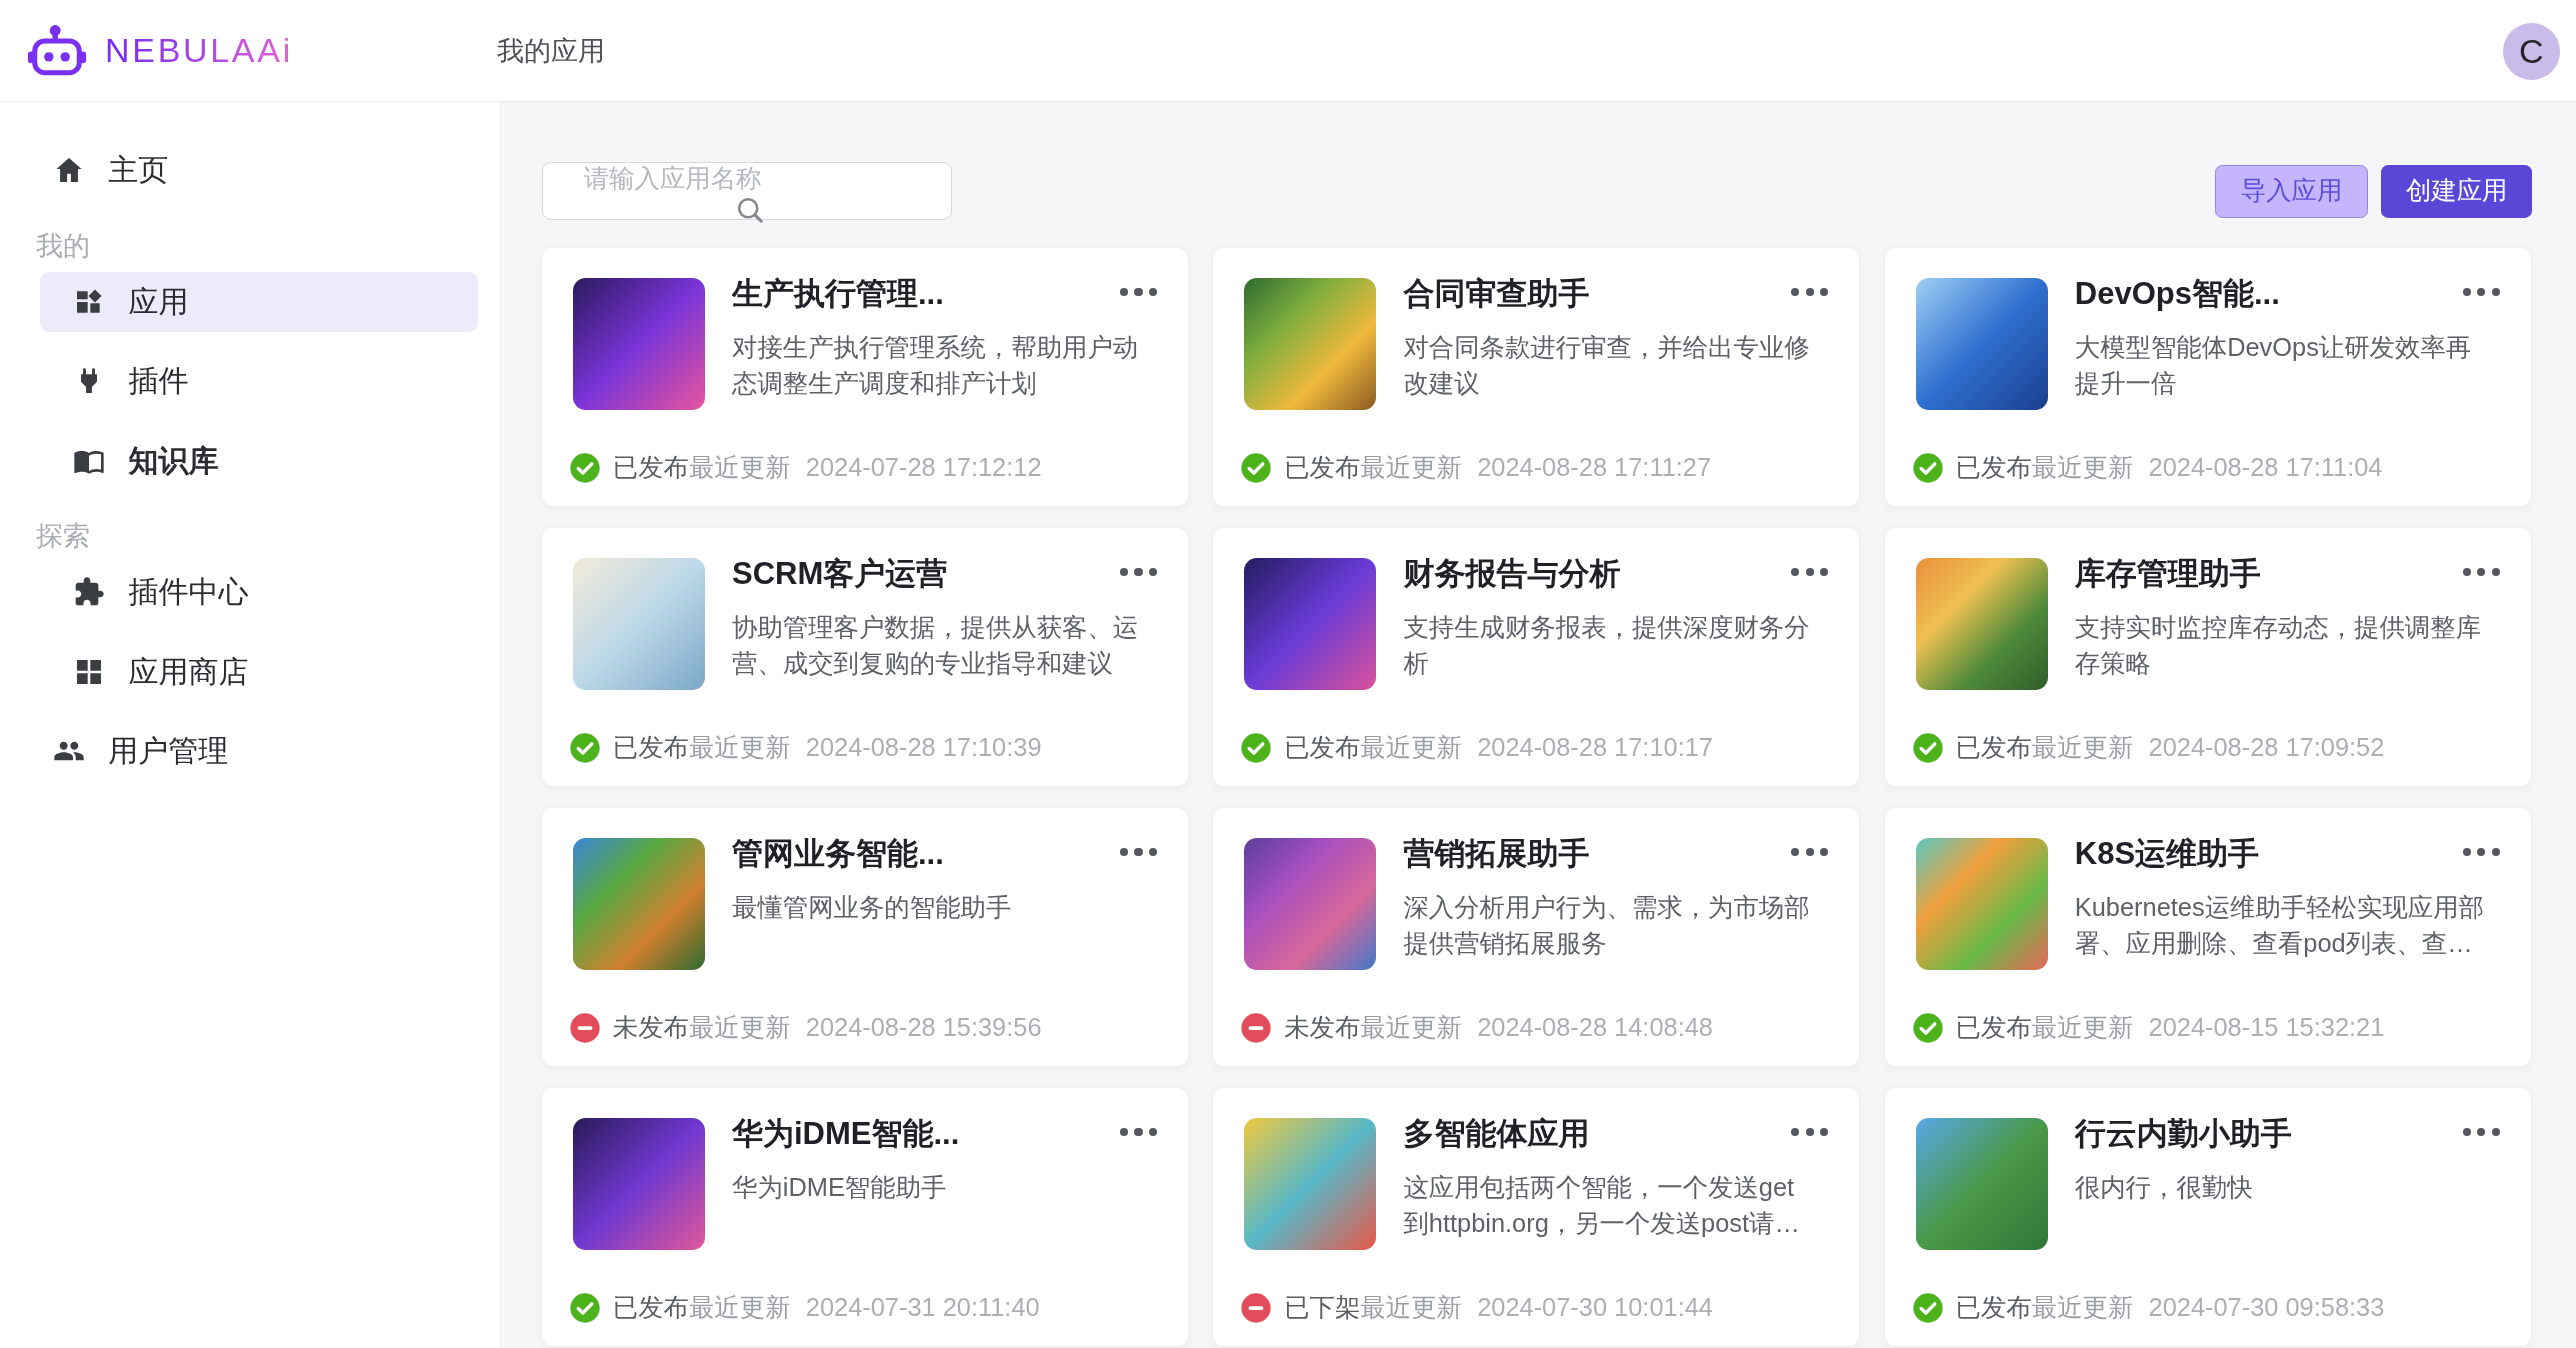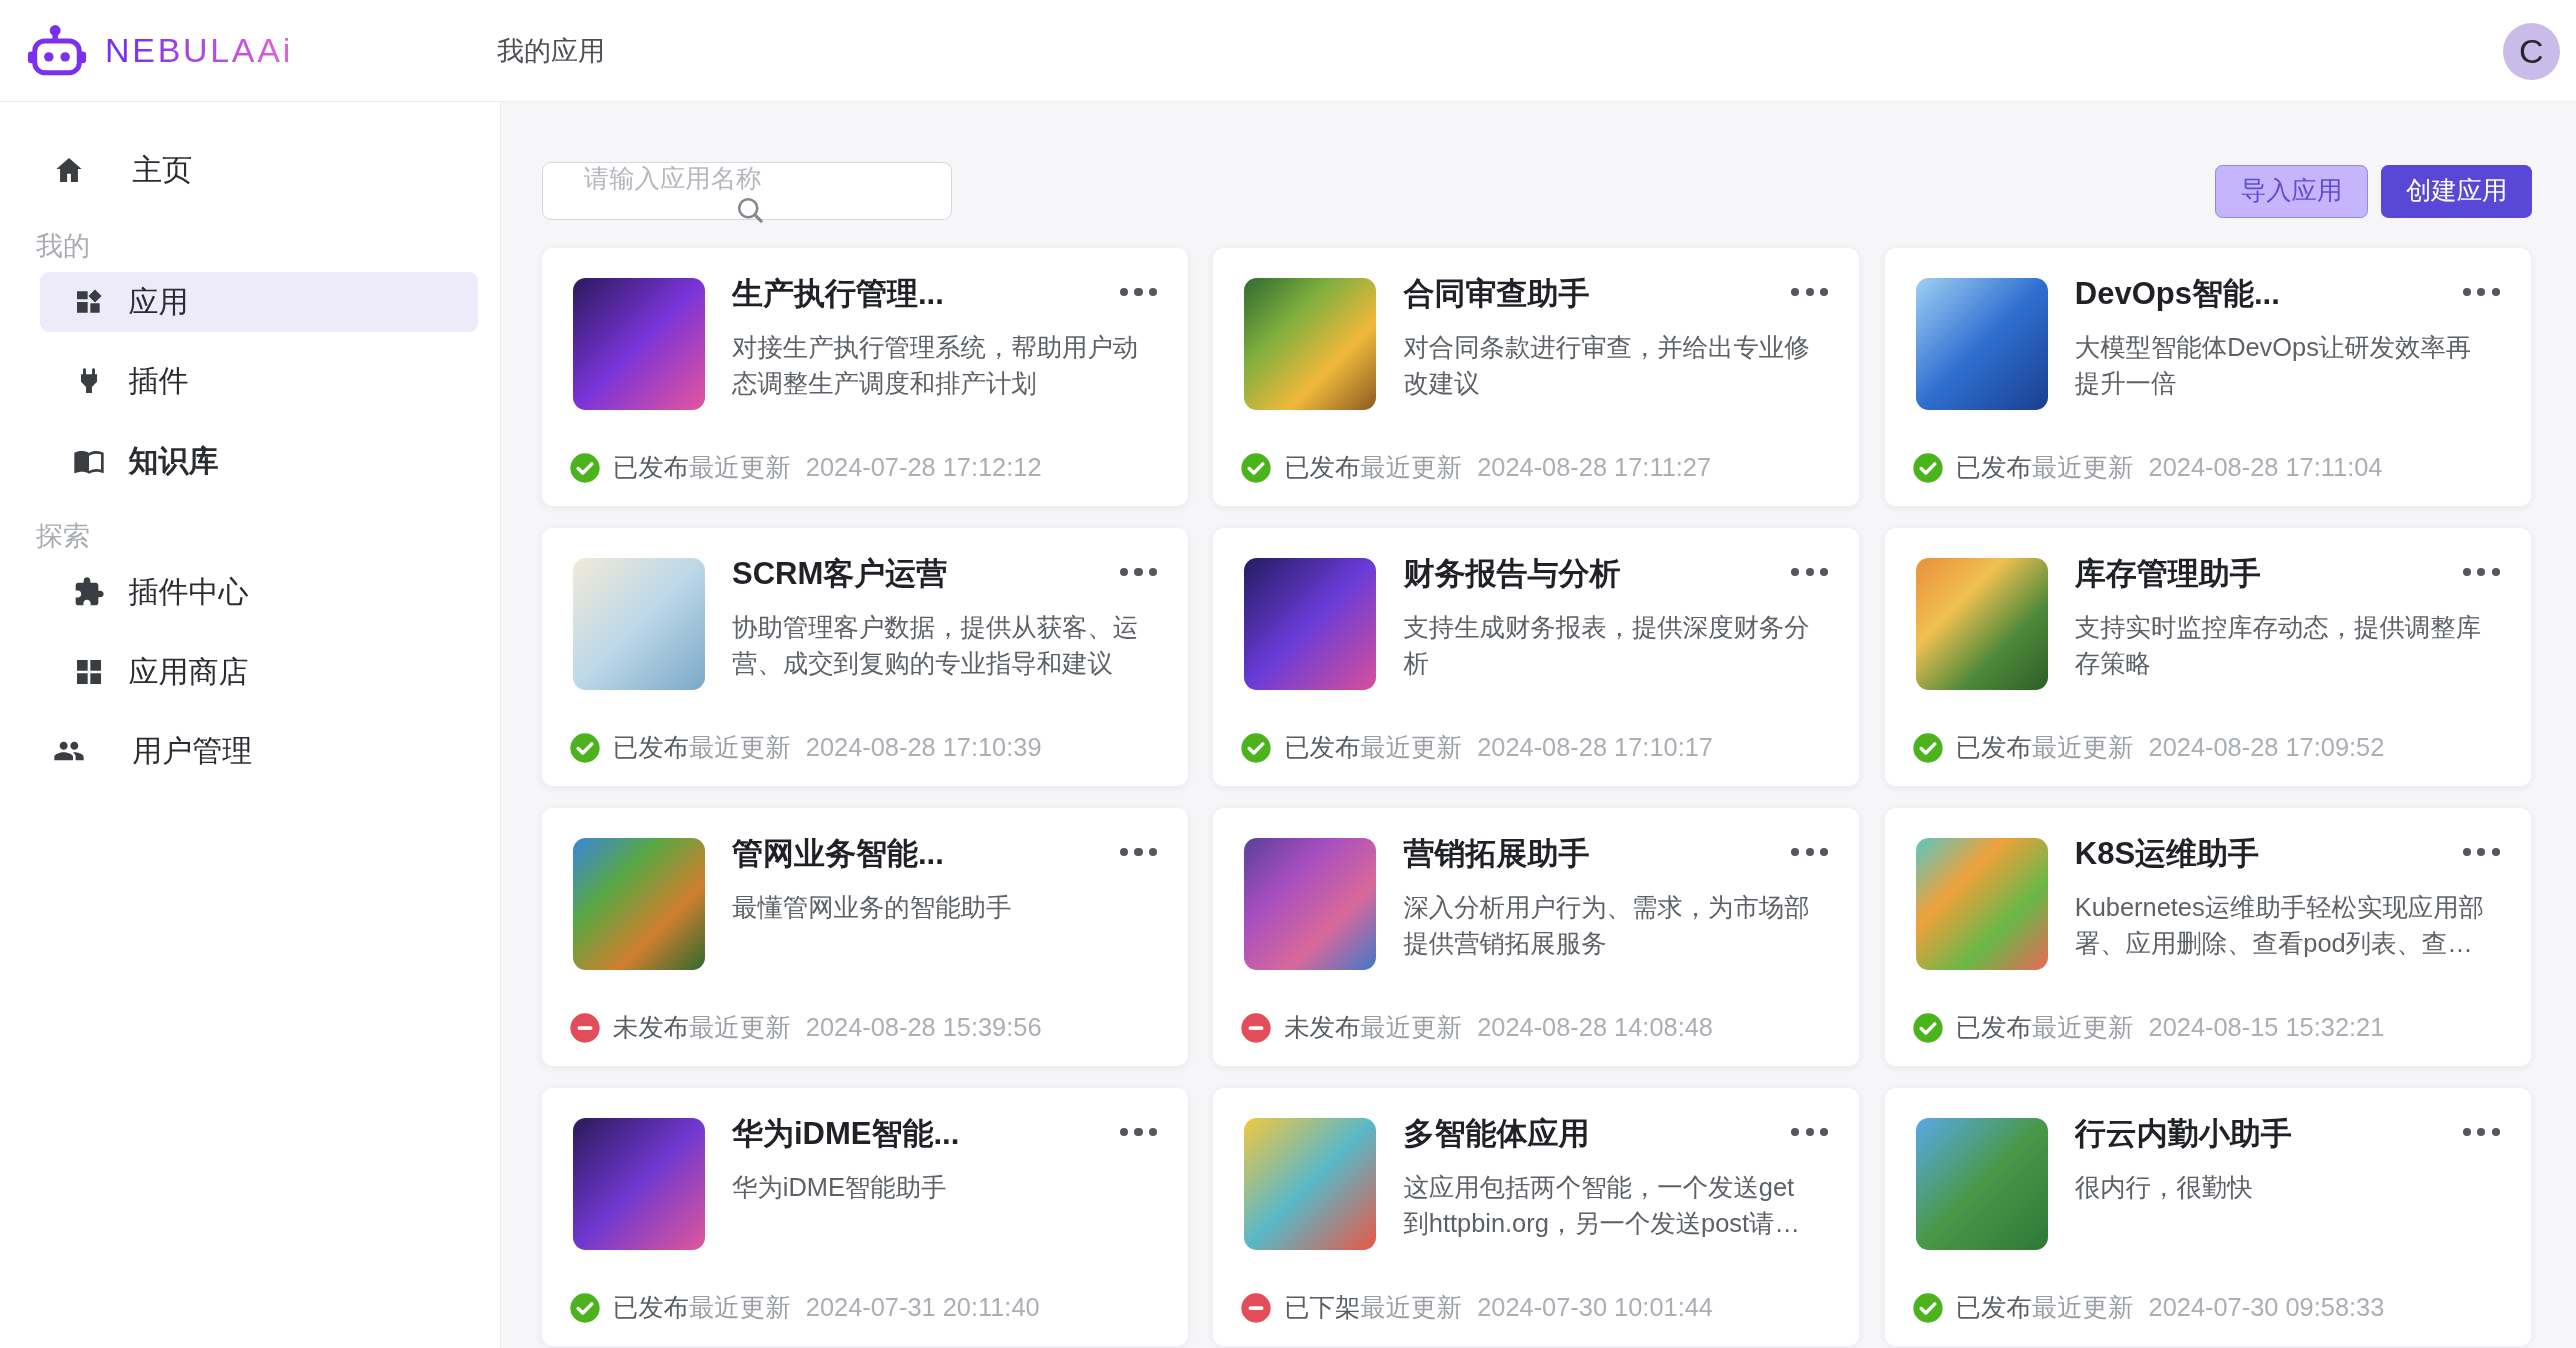--- a/index.html
+++ b/index.html
@@ -28,21 +28,21 @@
   .header-title{position:absolute;left:497px;top:50%;transform:translateY(-50%);
     font-size:27px;color:#4c4f55;}
   .avatar{position:absolute;right:16.3px;top:23px;width:57px;height:57px;border-radius:50%;
     background:#c9bce9;color:#26262b;display:flex;align-items:center;justify-content:center;
     font-size:34px;cursor:pointer;}
   
   .sidebar{position:absolute;left:0;top:102px;bottom:0;width:501px;background:#fff;
     border-right:0.9px solid #ececef;box-sizing:border-box;z-index:2;}
   .nav-item{position:absolute;left:40px;right:22px;height:60px;display:flex;align-items:center;
     border-radius:9px;font-size:30px;color:#2a2c31;cursor:pointer;box-sizing:border-box;}
-  .nav-item.lvl0{padding-left:12.7px;gap:24px;}
+  .nav-item.lvl0{padding-left:12.7px;}
   .nav-item.lvl1{padding-left:33px;}
   .nav-item.active{background:var(--active-nav);}
   .nicon{width:32px;height:32px;margin-right:23.6px;color:#3a3d42;flex:0 0 auto;}
   .nicon svg{width:100%;height:100%;fill:currentColor;display:block;}
   .nav-section{position:absolute;left:36px;font-size:27px;color:#a9acb3;}
   
   .main{position:absolute;left:501px;top:102px;right:0;bottom:0;
     padding:60px 44px 0 41px;box-sizing:border-box;}
   .toolbar{display:flex;align-items:center;}
   .searchbox{width:410px;height:58px;box-sizing:border-box;border:0.9px solid #d5d7db;border-radius:9px;

